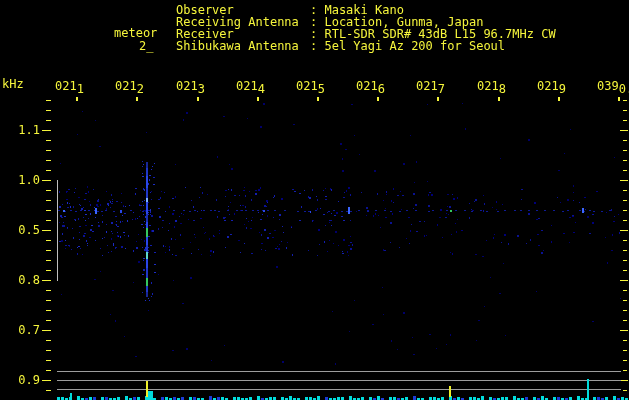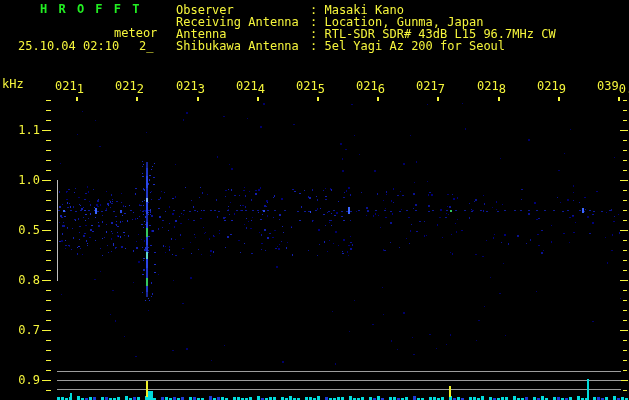--- a/index.html
+++ b/index.html
@@ -12,30 +12,28 @@
   .grn{color:#22ee22;}
   .title{letter-spacing:2px;font-weight:bold;}
   .flabel{width:36px;text-align:right;}
   .low{position:relative;top:3px;}
 </style>
 </head>
 <body>
 
 <div class="screen">
 
-  <div class="abs title grn" style="left:40px;top:3px;">H R O F F T</div>
   <div class="abs yel" style="left:114px;top:27px;">meteor</div>
-  <div class="abs yel" style="left:18px;top:40px;">25.10.04 02:10</div>
   <div class="abs yel" style="left:139px;top:40px;">2_</div>
   <div id="fields">
       <div class="abs" style="left: 176px; top: 4px; color: rgb(246, 246, 60);">Observer</div>
       <div class="abs" style="left: 310px; top: 4px; color: rgb(246, 246, 60);">: Masaki Kano</div>
       <div class="abs" style="left: 176px; top: 16px; color: rgb(246, 246, 60);">Receiving Antenna</div>
       <div class="abs" style="left: 310px; top: 16px; color: rgb(246, 246, 60);">: Location, Gunma, Japan</div>
-      <div class="abs" style="left: 176px; top: 28px; color: rgb(246, 246, 60);">Antenna</div>
+      <div class="abs" style="left: 176px; top: 28px; color: rgb(246, 246, 60);">Receiver</div>
       <div class="abs" style="left: 310px; top: 28px; color: rgb(246, 246, 60);">: RTL-SDR SDR# 43dB L15 96.7MHz CW</div>
       <div class="abs" style="left: 176px; top: 40px; color: rgb(246, 246, 60);">Shibukawa Antenna</div>
       <div class="abs" style="left: 310px; top: 40px; color: rgb(246, 246, 60);">: 5el Yagi Az 200 for Seoul</div>
     </div>
 
   <div class="abs yel" style="left:2px;top:78px;">kHz</div>
   <div id="time-axis">
       <div class="abs" style="left: 55px; top: 80px; color: rgb(246, 246, 60); white-space: nowrap;"><span>021</span><span class="low">1</span></div>
       <div class="abs" style="left: 76px; top: 97px; width: 2px; height: 4px; background: rgb(246, 246, 60);"></div>
       <div class="abs" style="left: 115px; top: 80px; color: rgb(246, 246, 60); white-space: nowrap;"><span>021</span><span class="low">2</span></div>

